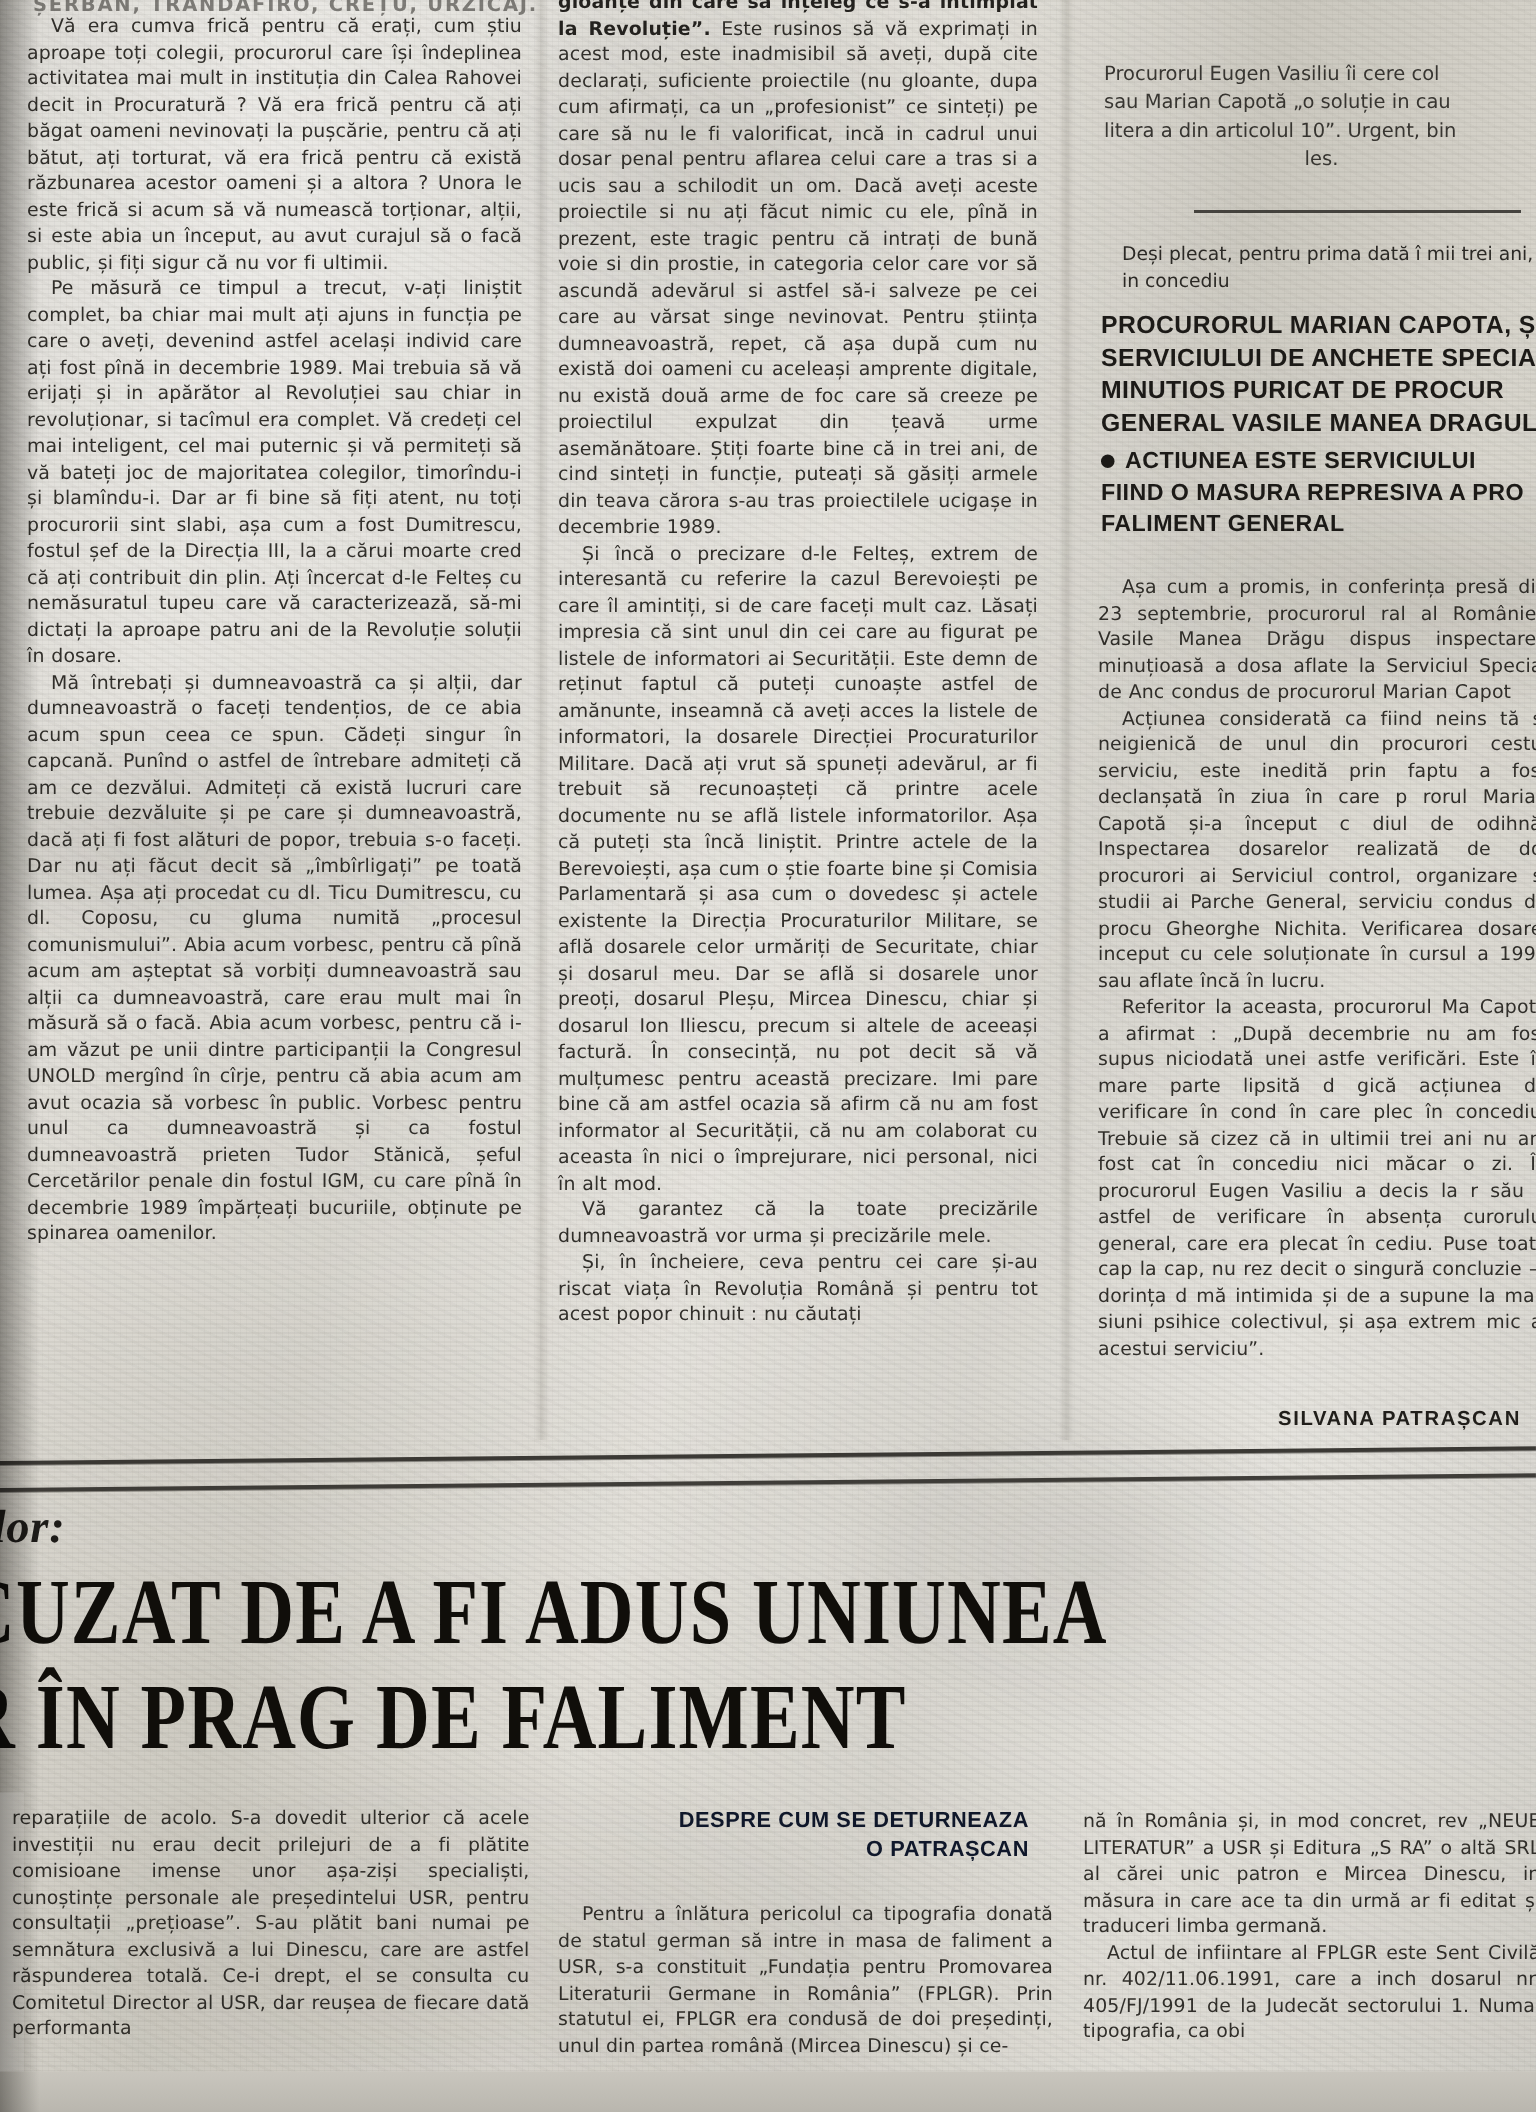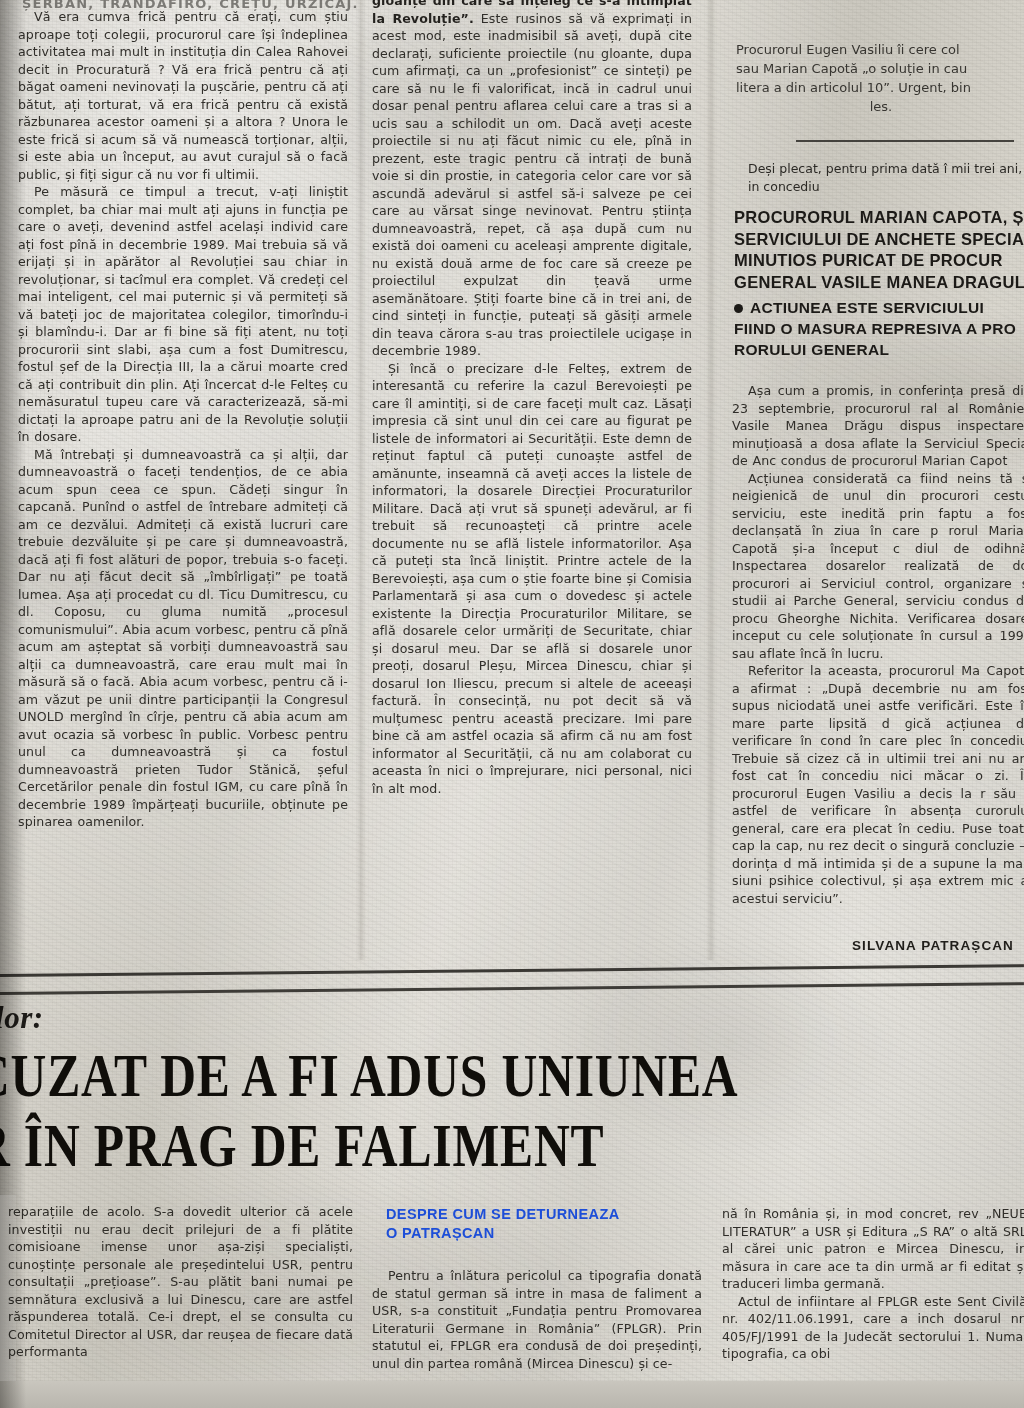--- a/index.html
+++ b/index.html
@@ -227,22 +227,22 @@
   #low-left  { left: 8px;   top: 1203px; width: 345px; }
   #low-mid   { left: 372px; top: 1267px; width: 330px; }
   #low-right { left: 722px; top: 1205px; width: 305px; }
 
   .sub-head {
     font-family: "Liberation Sans", sans-serif;
     font-weight: 700;
     font-size: 14.5px;
     line-height: 19px;
     letter-spacing: .4px;
-    text-align: left;
-    color: #1d4ed8;
+    text-align: right;
+    color: #0f172a;
     filter: blur(.2px);
   }
 
   .white-band {
     position: absolute;
     left: 0; top: 1381px; width: 1024px; height: 27px;
     background: linear-gradient(180deg, #c9c6be 0%, #b9b6ae 100%);
   }
   .white-gutter {
     position: absolute;
@@ -274,20 +274,22 @@
     <p style="height:14px; overflow:hidden; visibility:hidden;">x</p>
     <p>Vă era cumva frică pentru că erați, cum știu aproape toți colegii, procurorul care își îndeplinea activitatea mai mult in instituția din Calea Rahovei decit in Procuratură ? Vă era frică pentru că ați băgat oameni nevinovați la pușcărie, pentru că ați bătut, ați torturat, vă era frică pentru că există răzbunarea acestor oameni și a altora ? Unora le este frică si acum să vă numească torționar, alții, si este abia un început, au avut curajul să o facă public, și fiți sigur că nu vor fi ultimii.</p>
     <p>Pe măsură ce timpul a trecut, v-ați liniștit complet, ba chiar mai mult ați ajuns in funcția pe care o aveți, devenind astfel același individ care ați fost pînă in decembrie 1989. Mai trebuia să vă erijați și in apărător al Revoluției sau chiar in revoluționar, si tacîmul era complet. Vă credeți cel mai inteligent, cel mai puternic și vă permiteți să vă bateți joc de majoritatea colegilor, timorîndu-i și blamîndu-i. Dar ar fi bine să fiți atent, nu toți procurorii sint slabi, așa cum a fost Dumitrescu, fostul șef de la Direcția III, la a cărui moarte cred că ați contribuit din plin. Ați încercat d-le Felteș cu nemăsuratul tupeu care vă caracterizează, să-mi dictați la aproape patru ani de la Revoluție soluții în dosare.</p>
     <p>Mă întrebați și dumneavoastră ca și alții, dar dumneavoastră o faceți tendențios, de ce abia acum spun ceea ce spun. Cădeți singur în capcană. Punînd o astfel de întrebare admiteți că am ce dezvălui. Admiteți că există lucruri care trebuie dezvăluite și pe care și dumneavoastră, dacă ați fi fost alături de popor, trebuia s-o faceți. Dar nu ați făcut decit să „îmbîrligați” pe toată lumea. Așa ați procedat cu dl. Ticu Dumitrescu, cu dl. Coposu, cu gluma numită „procesul comunismului”. Abia acum vorbesc, pentru că pînă acum am așteptat să vorbiți dumneavoastră sau alții ca dumneavoastră, care erau mult mai în măsură să o facă. Abia acum vorbesc, pentru că i-am văzut pe unii dintre participanții la Congresul UNOLD mergînd în cîrje, pentru că abia acum am avut ocazia să vorbesc în public. Vorbesc pentru unul ca dumneavoastră și ca fostul dumneavoastră prieten Tudor Stănică, șeful Cercetărilor penale din fostul IGM, cu care pînă în decembrie 1989 împărțeați bucuriile, obținute pe spinarea oamenilor.</p>
   </div>
 
   <div class="ink body-col" id="col-mid">
     <p class="cont"><span class="b">gloanțe din  care să înțeleg ce  s-a intimplat la Revoluție”.</span>
       <span>Este rusinos să vă exprimați in acest mod, este inadmisibil să aveți, după cite declarați, suficiente proiectile (nu gloante, dupa cum afirmați, ca un „profesionist” ce sinteți) pe care să nu le fi valorificat, incă in cadrul unui dosar penal pentru aflarea celui care a tras si a ucis sau a schilodit un om. Dacă aveți aceste proiectile si nu ați făcut nimic cu ele, pînă in prezent, este tragic pentru că intrați de bună voie si din prostie, in categoria celor care vor să ascundă adevărul si astfel să-i salveze pe cei care au vărsat singe nevinovat. Pentru știința dumneavoastră, repet, că așa după cum nu există doi oameni cu aceleași amprente digitale, nu există două arme de foc care să creeze pe proiectilul expulzat din țeavă urme asemănătoare. Știți foarte bine că in trei ani, de cind sinteți in funcție, puteați să găsiți armele din teava cărora s-au tras proiectilele ucigașe in decembrie 1989.</span></p>
     <p>Și încă o precizare d-le Felteș, extrem de interesantă cu referire la cazul Berevoiești pe care îl amintiți, si de care faceți mult caz. Lăsați impresia că sint unul din cei care au figurat pe listele de informatori ai Securității. Este demn de reținut faptul că puteți cunoaște astfel de amănunte, inseamnă că aveți acces la listele de informatori, la dosarele Direcției Procuraturilor Militare. Dacă ați vrut să spuneți adevărul, ar fi trebuit să recunoașteți că printre acele documente nu se află listele informatorilor. Așa că puteți sta încă liniștit. Printre actele de la Berevoiești, așa cum o știe foarte bine și Comisia Parlamentară și asa cum o dovedesc și actele existente la Direcția Procuraturilor Militare, se află dosarele celor urmăriți de Securitate, chiar și dosarul meu. Dar se află si dosarele unor preoți, dosarul Pleșu, Mircea Dinescu, chiar și dosarul Ion Iliescu, precum si altele de aceeași factură. În consecință, nu pot decit să vă mulțumesc pentru această precizare. Imi pare bine că am astfel ocazia să afirm că nu am fost informator al Securității, că nu am colaborat cu aceasta în nici o împrejurare, nici personal, nici în alt mod.</p>
+    <p>Vă garantez că la toate precizările dumneavoastră vor urma și precizările mele.</p>
+    <p>Și, în încheiere, ceva  pentru cei care și-au riscat viața în Revoluția Română și pentru tot acest popor chinuit : nu căutați</p>
   </div>
 
   <div class="ink blurb" style="left:736px; top:40px; width:290px;">
     <div>Procurorul Eugen Vasiliu îi cere col</div>
     <div>sau Marian Capotă „o soluție in cau</div>
     <div>litera a din articolul 10”. Urgent, bin</div>
     <span class="last">les.</span>
   </div>
 
   <div class="rule-thin" style="left:796px; top:140px; width:218px;"></div>
@@ -299,21 +301,21 @@
     <div class="deck">SERVICIULUI DE ANCHETE SPECIALE</div>
     <div class="deck">MINUTIOS  PURICAT  DE  PROCUR</div>
     <div class="deck">GENERAL VASILE MANEA DRAGULIN</div>
   </div>
 
   <div class="ink" style="left:734px; top:297px;">
     <div class="deck2">
       <span class="bullet-dot"></span><span>ACTIUNEA  ESTE  SERVICIULUI</span>
     </div>
     <div class="deck2">FIIND O MASURA REPRESIVA A PRO</div>
-    <div class="deck2">RORULUI GENERAL</div>
+    <div class="deck2">FALIMENT GENERAL</div>
   </div>
 
   <div class="ink body-col" id="col-right" style="top:382px;">
     <p>Așa cum a promis, in  conferința presă din 23 septembrie, procurorul ral al României, Vasile Manea Drăgu dispus inspectarea minuțioasă a dosa aflate la Serviciul  Special  de  Anc condus de procurorul Marian Capot</p>
     <p>Acțiunea considerată ca fiind neins tă și neigienică de unul din procurori cestui serviciu, este inedită prin faptu a fost declanșată în ziua în care p rorul Marian Capotă și-a  început c diul de odihnă. Inspectarea dosarelor realizată de doi procurori ai Serviciul control, organizare și studii ai Parche General, serviciu  condus  de  procu Gheorghe Nichita. Verificarea dosarel inceput cu cele soluționate în cursul a 1993 sau aflate încă în lucru.</p>
     <p>Referitor la aceasta, procurorul Ma Capotă a afirmat : „După decembrie nu am fost supus niciodată unei astfe verificări. Este în mare parte lipsită d gică acțiunea de verificare în cond în care plec în concediu.  Trebuie să cizez că in ultimii trei ani nu am fost cat în concediu nici măcar  o zi. În procurorul Eugen Vasiliu a decis la r său o astfel de verificare în absența curorului general, care era plecat în cediu. Puse toate cap  la cap, nu rez decit o singură concluzie — dorința d mă intimida și de a  supune la mari siuni psihice colectivul, și așa extrem mic al acestui serviciu”.</p>
   </div>
 
   <div class="ink byline" style="left:852px; top:938px;">SILVANA PATRAȘCAN</div>
 

